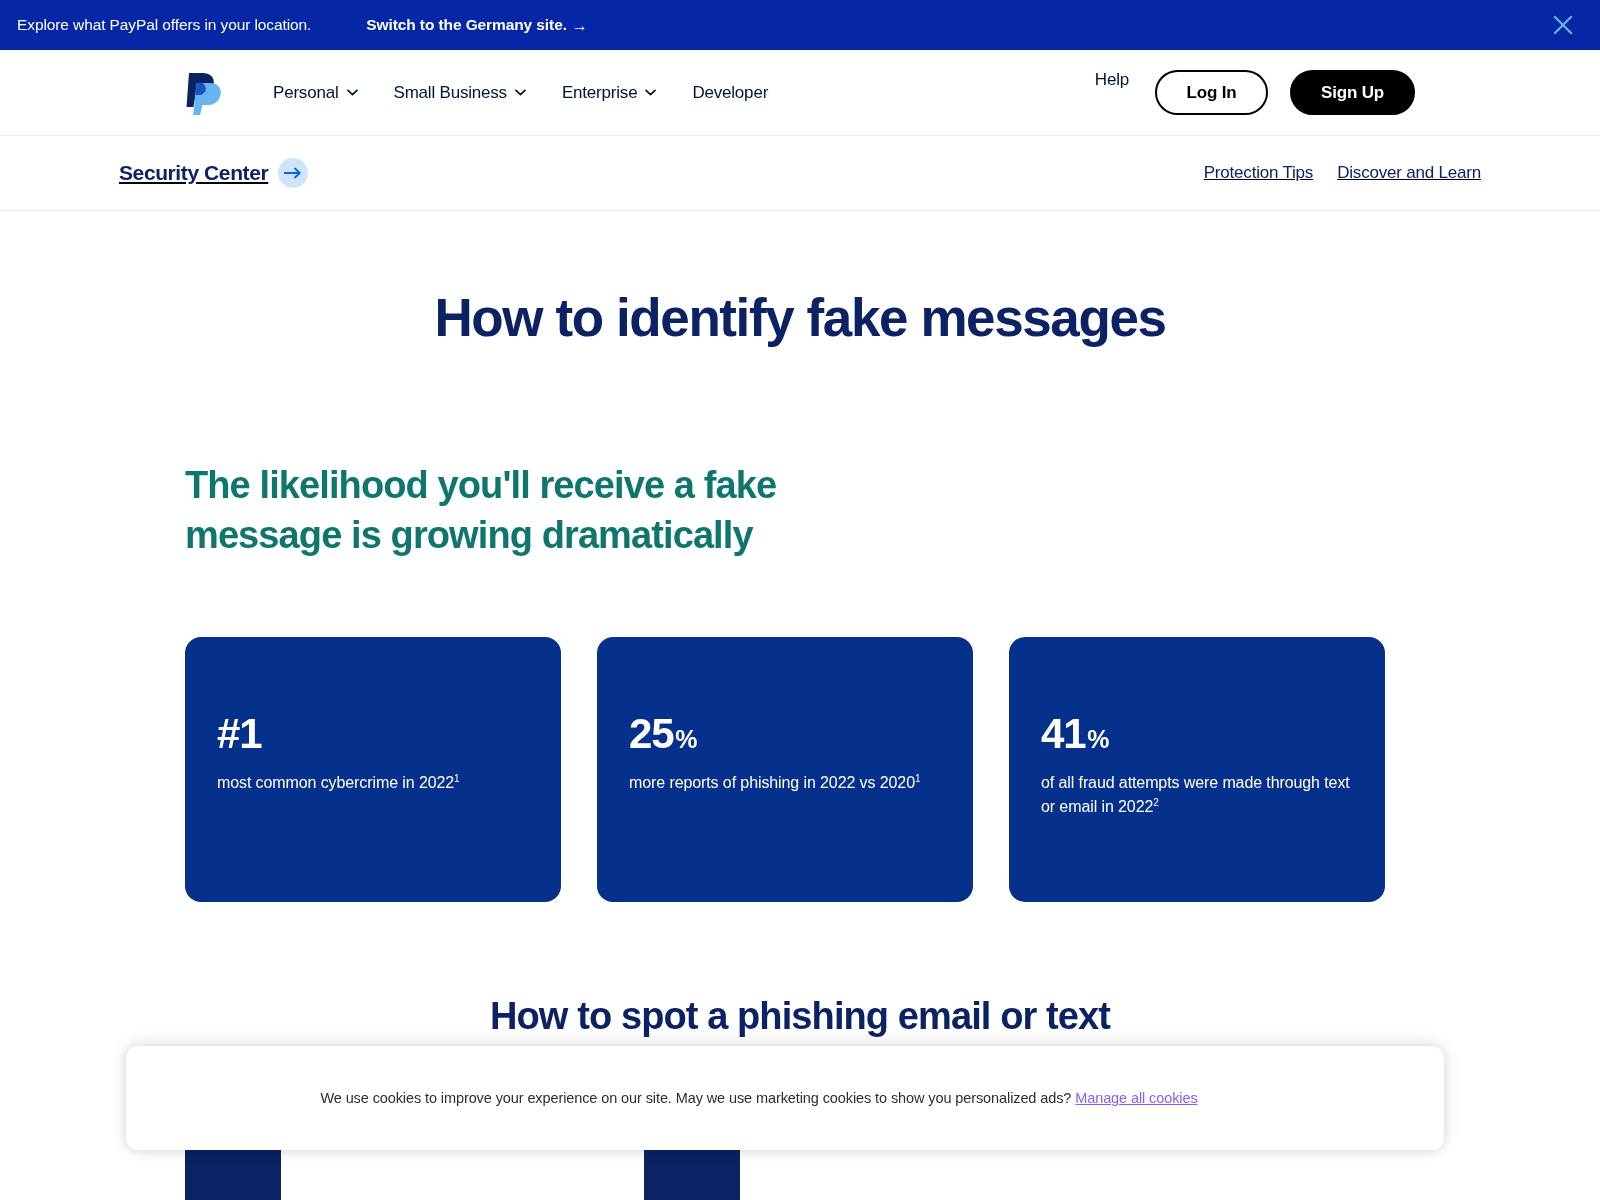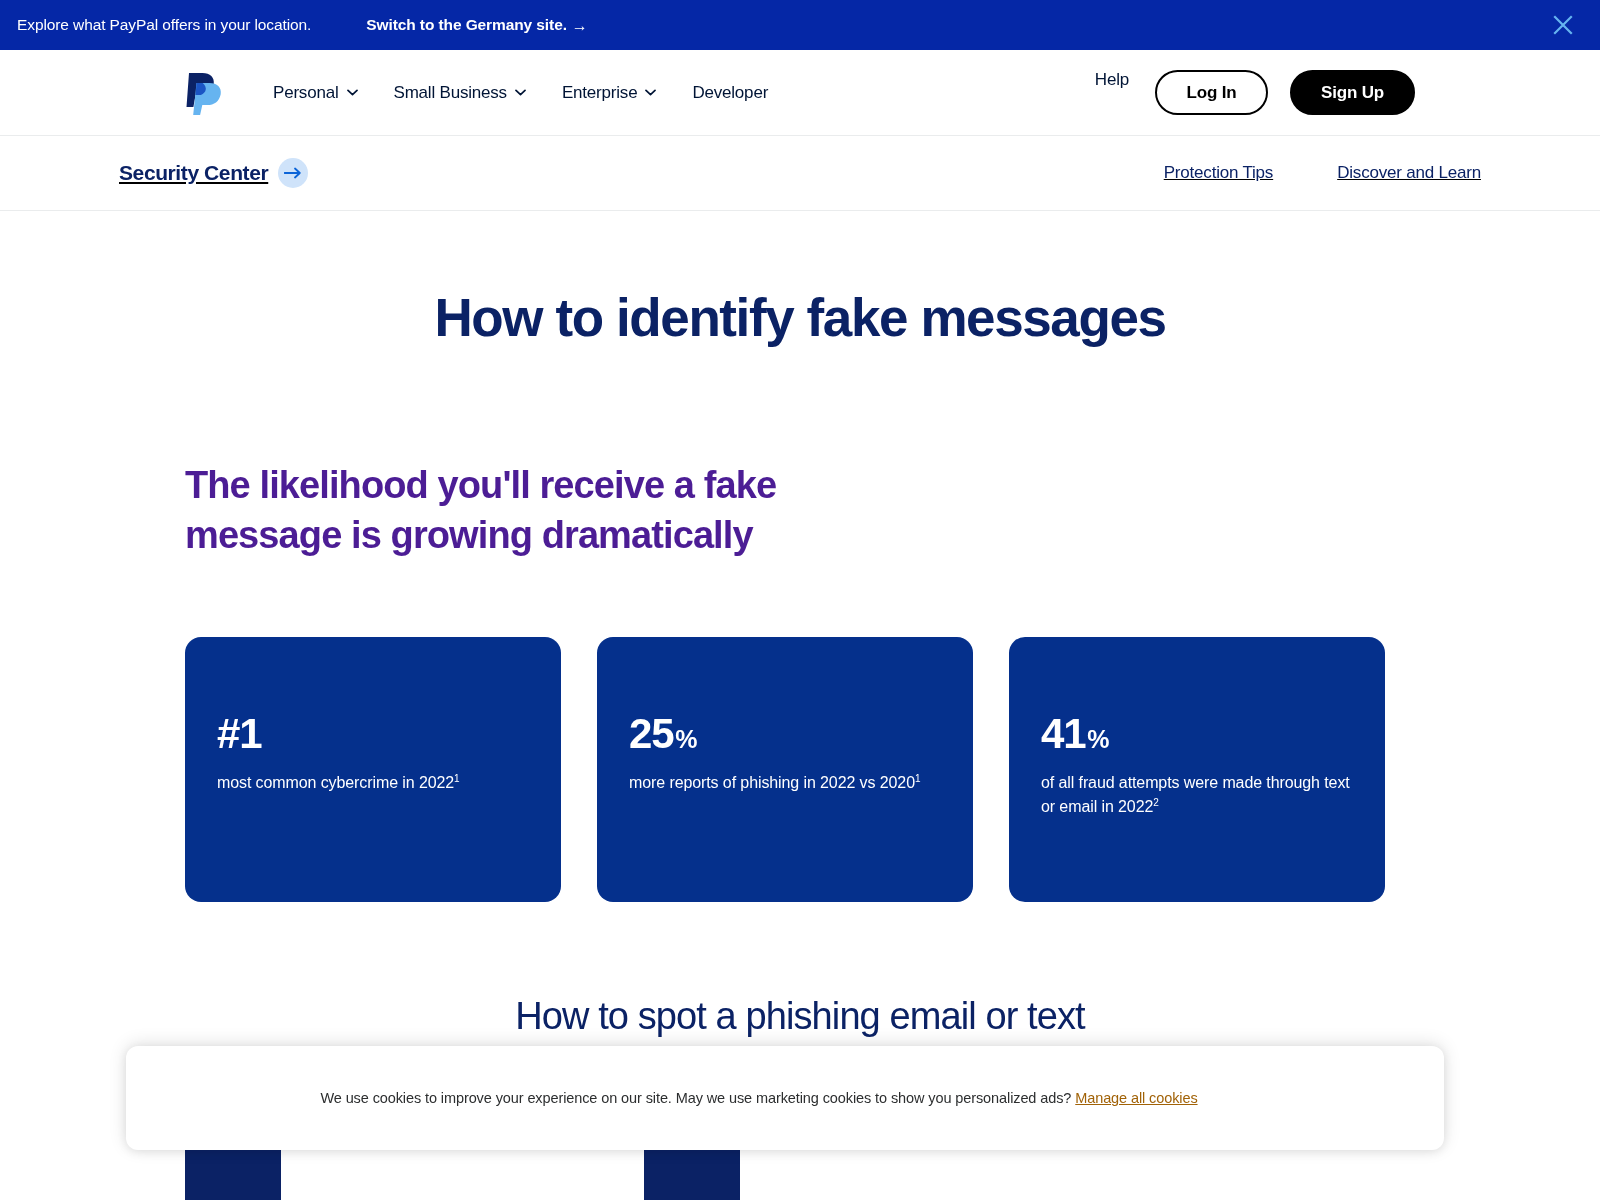--- a/index.html
+++ b/index.html
@@ -164,21 +164,21 @@
     border-radius: 50%;
     background: #cfe3fa;
     display: flex;
     align-items: center;
     justify-content: center;
   }
   .sub-nav-links {
     margin-left: auto;
     display: flex;
     align-items: center;
-    gap: 64px;
+    gap: 24px;
   }
   .sub-nav-link {
     font-size: 17px;
     color: #0b2265;
     cursor: pointer;
     letter-spacing: -0.2px;
   }
 
   
   .page-title {
@@ -186,21 +186,21 @@
     font-size: 53px;
     font-weight: bold;
     color: #0b2265;
     letter-spacing: -1.4px;
     margin-top: 76px;
   }
   .section-heading {
     margin: 112px 0 0 185px;
     font-size: 38px;
     font-weight: bold;
-    color: #4c1d95;
+    color: #0f766e;
     line-height: 1.32;
     letter-spacing: -0.9px;
     max-width: 620px;
   }
 
   
   .stat-cards {
     display: flex;
     gap: 36px;
     margin: 77px 0 0 185px;
@@ -233,21 +233,21 @@
     font-size: 16px;
     line-height: 1.5;
     margin-top: 16px;
     letter-spacing: -0.1px;
   }
   .stat-desc sup { font-size: 10px; vertical-align: super; }
 
   .spot-heading {
     text-align: center;
     font-size: 38px;
-    font-weight: normal;
+    font-weight: bold;
     color: #0b2265;
     letter-spacing: -0.9px;
     margin-top: 93px;
   }
 
   
   .tile-row {
     position: absolute;
     top: 1130px;
     left: 185px;
@@ -279,21 +279,21 @@
   }
   .cookie-text {
     flex: 1;
     text-align: center;
     font-size: 14.5px;
     color: #2c2e2f;
     padding-right: 60px;
     letter-spacing: -0.1px;
   }
   .cookie-link {
-    color: #a16207;
+    color: #8b5cf6;
     text-decoration: underline;
     cursor: pointer;
   }
   .cookie-actions {
     display: flex;
     flex-direction: column;
     gap: 9px;
   }
   .cookie-btn {
     width: 144px;

